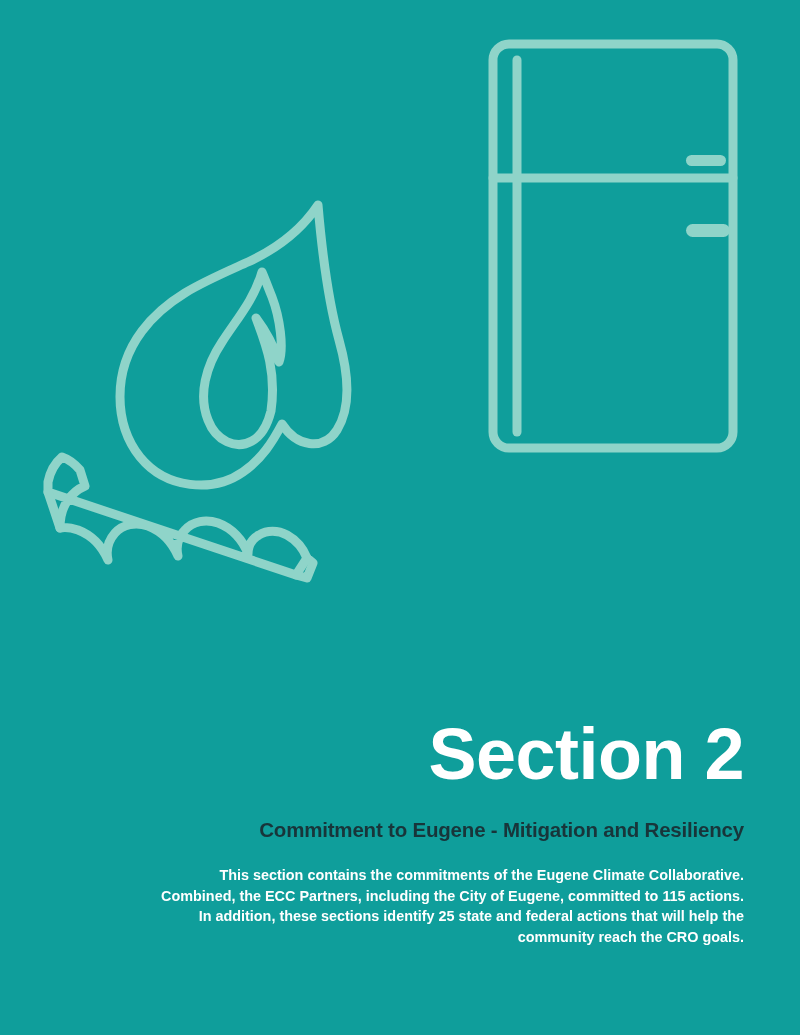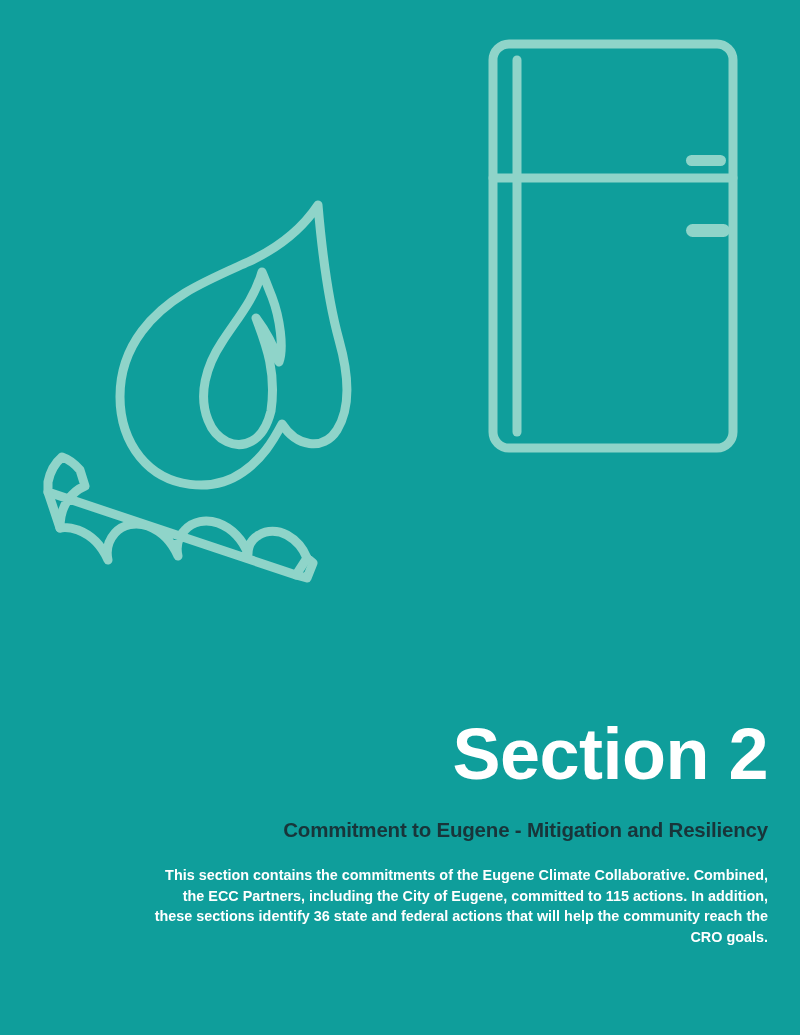--- a/index.html
+++ b/index.html
@@ -23,21 +23,21 @@
     position: absolute;
     left: 0;
     top: 0;
     width: 800px;
     height: 1035px;
     pointer-events: none;
   }
   .text-block {
     position: absolute;
     left: 40px;
-    right: 32px;
+    right: 56px;
     top: 715px;
     text-align: right;
   }
   .section-title {
     color: #ffffff;
     font-size: 72px;
     line-height: 78px;
     font-weight: bold;
     letter-spacing: -0.5px;
     margin: 0 0 24px 0;
@@ -119,16 +119,16 @@
       <path d="M517 60 L 517 432"></path>
       <path d="M493 178 L 733 178"></path>
       <rect x="686" y="155" width="40" height="11" rx="5.5" ry="5.5" fill="#8fd4c9" stroke="none"></rect>
       <rect x="686" y="224" width="44" height="13" rx="6.5" ry="6.5" fill="#8fd4c9" stroke="none"></rect>
     </g>
   </svg>
 
   <div class="text-block">
     <h1 class="section-title">Section 2</h1>
     <h2 class="section-subtitle">Commitment to Eugene - Mitigation and Resiliency</h2>
-    <p class="section-body">This section contains the commitments of the Eugene Climate Collaborative. Combined, the ECC Partners, including the City of Eugene, committed to 115 actions. In addition, these sections identify 36 state and federal actions that will help the community reach the CRO goals.</p>
+    <p class="section-body">This section contains the commitments of the Eugene Climate Collaborative. Combined, the ECC Partners, including the City of Eugene, committed to 115 actions. In addition, these sections identify 25 state and federal actions that will help the community reach the CRO goals.</p>
   </div>
 
 </div>
 
 </body></html>

